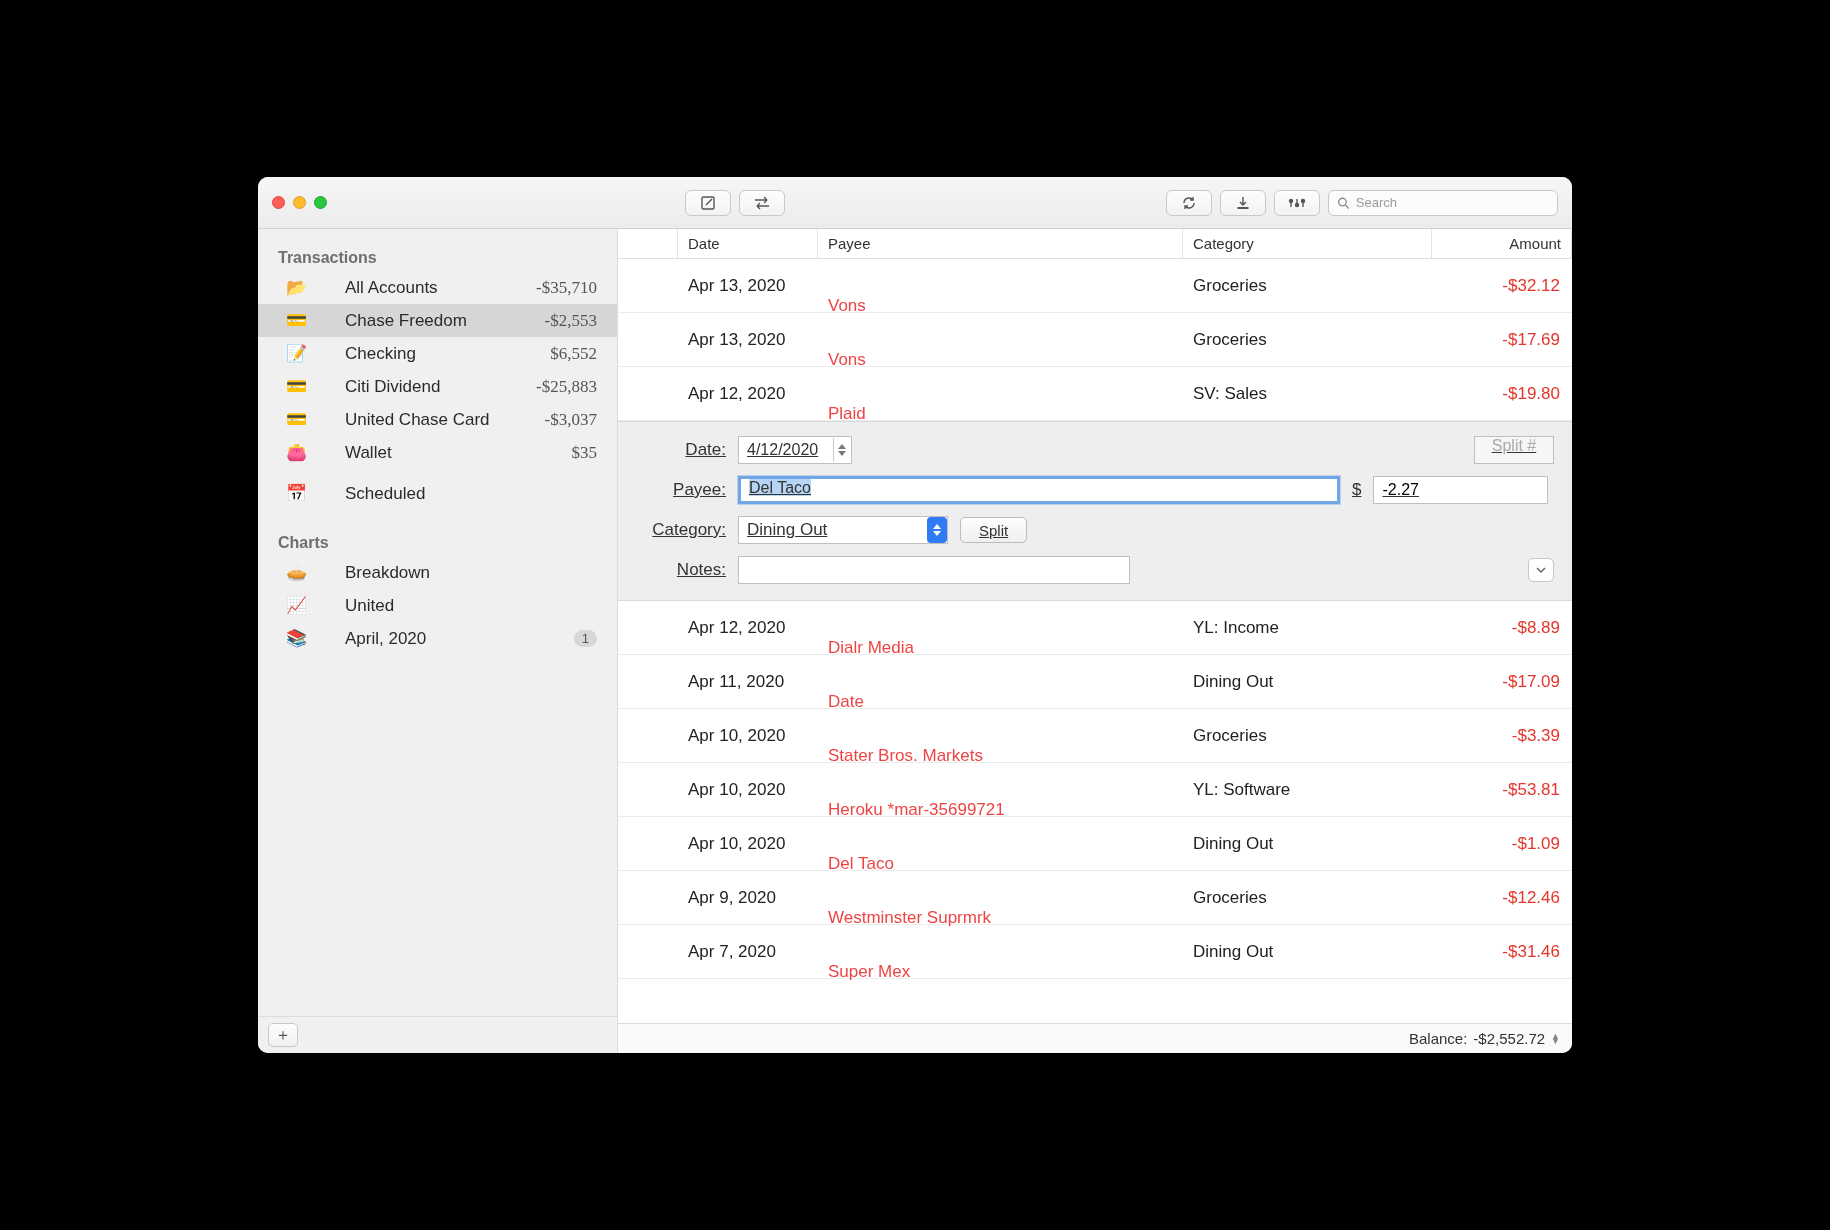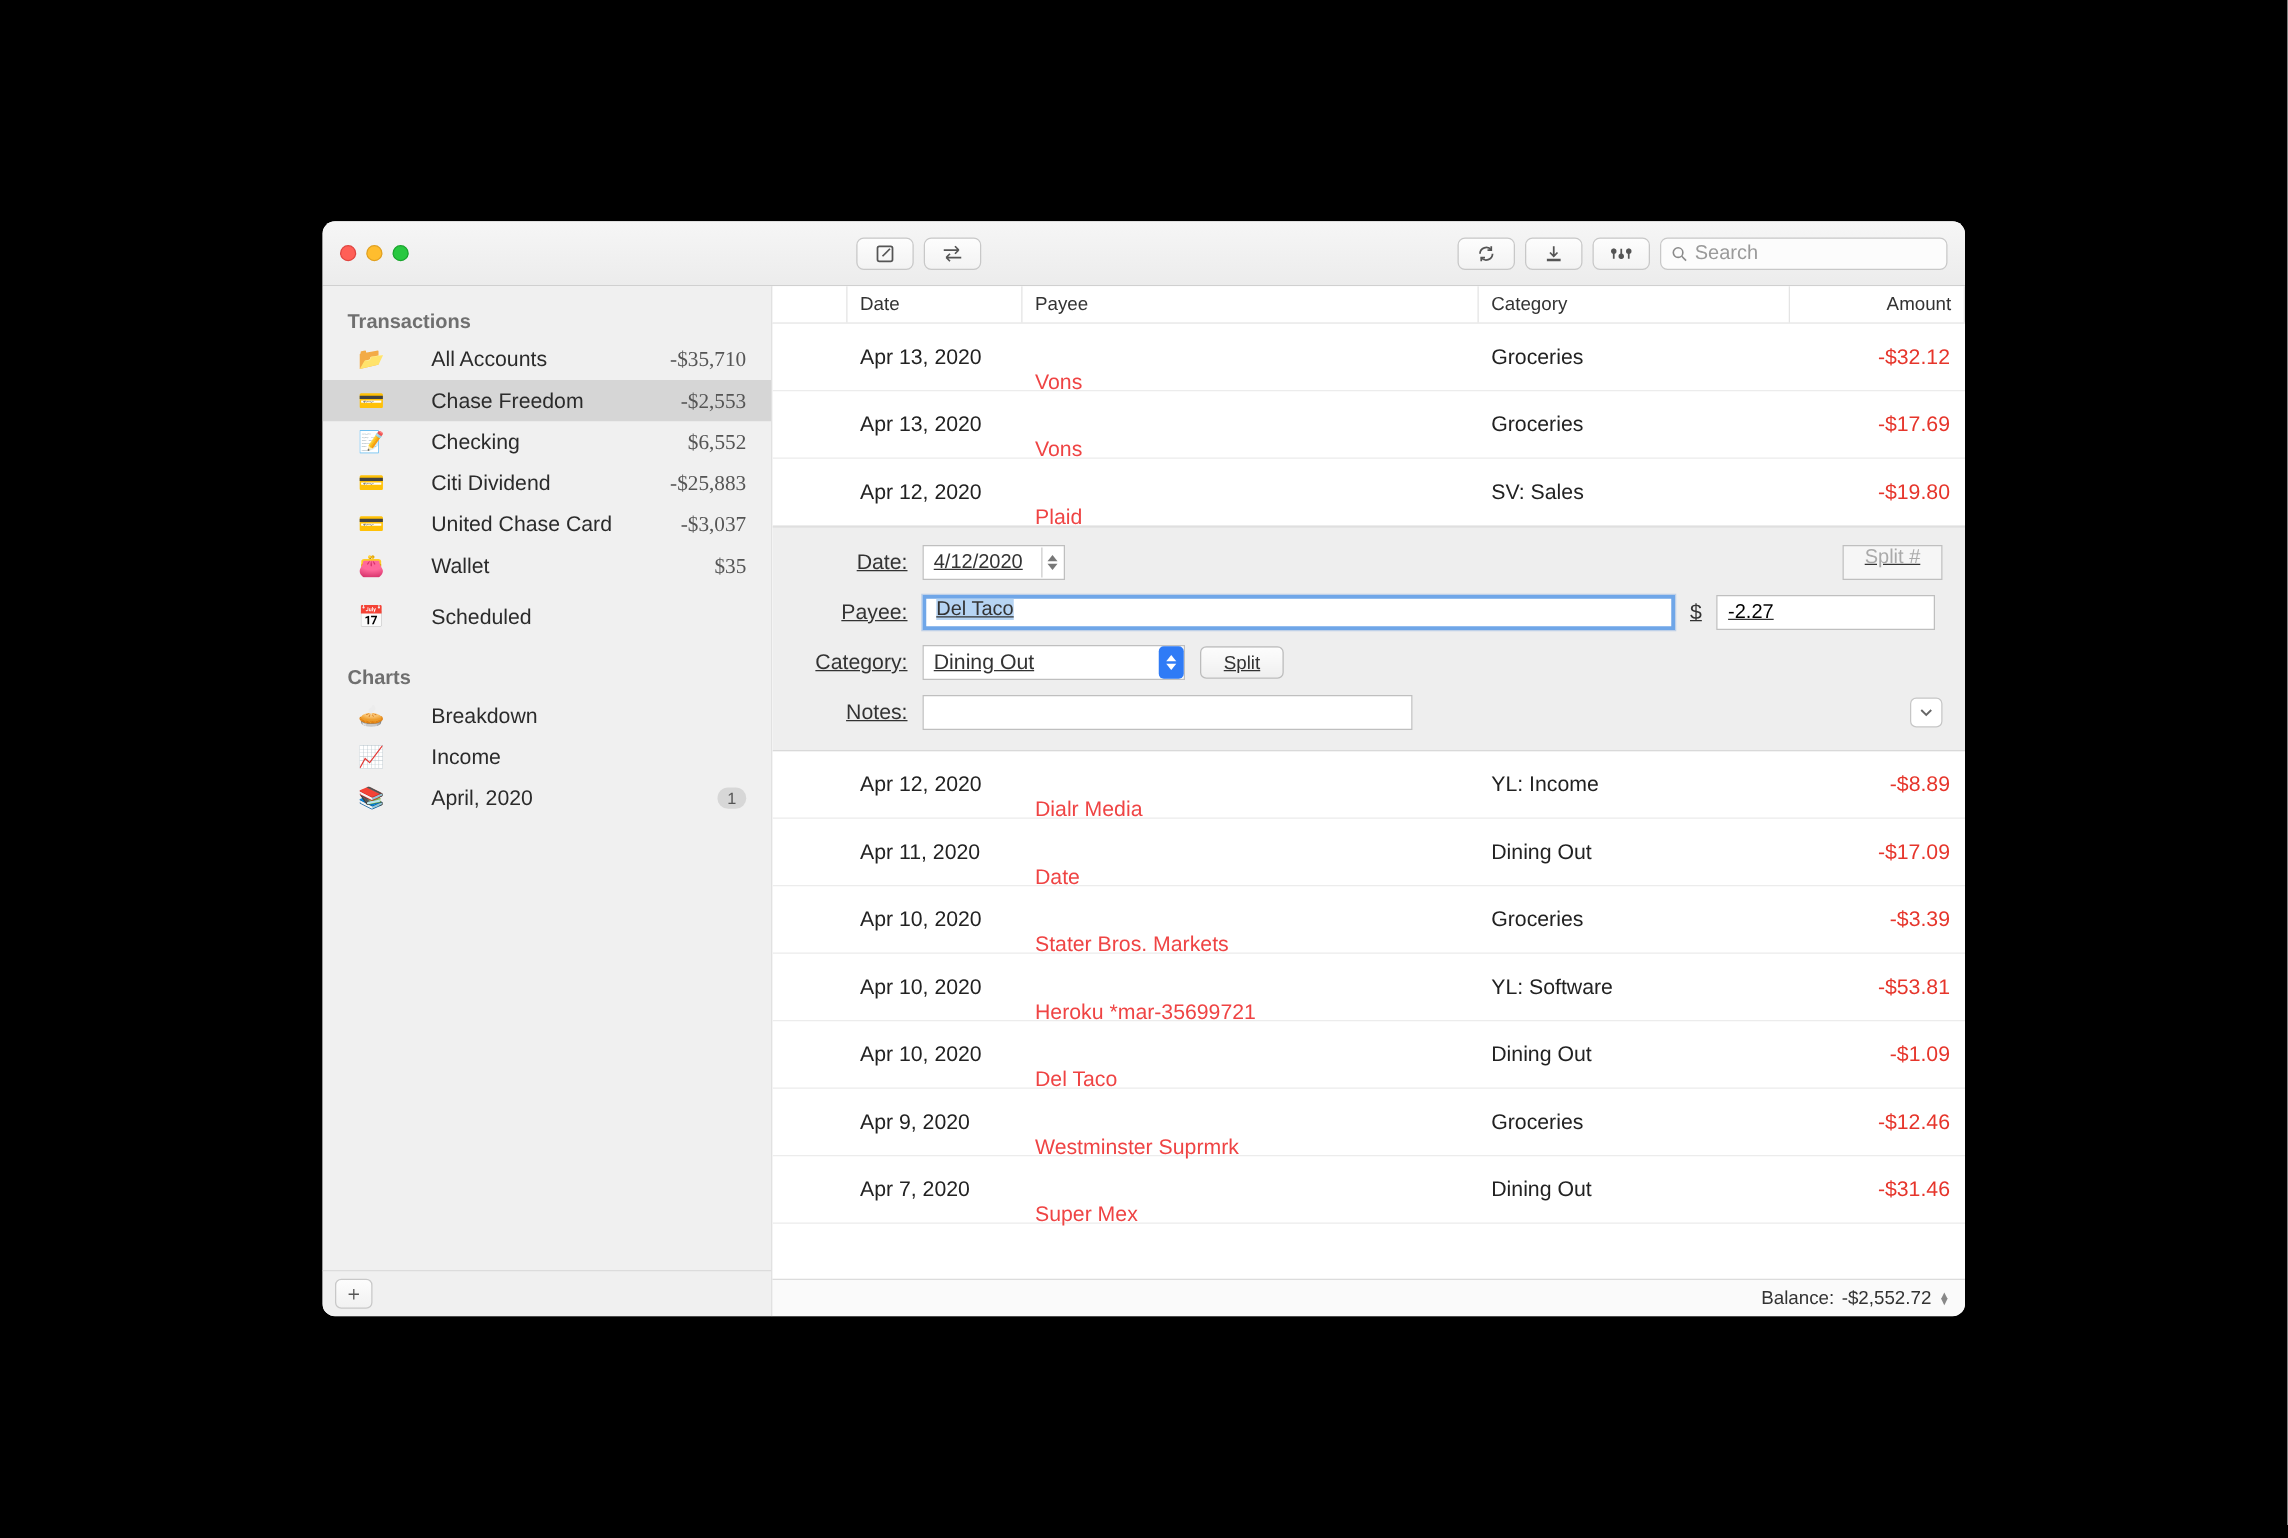--- a/index.html
+++ b/index.html
@@ -60,21 +60,21 @@
     height: 26px;
     border: 1px solid #c8c8c8;
     border-radius: 6px;
     background: #fcfcfc;
     padding: 0 8px;
     gap: 6px;
     color: #888;
   }
   .search-wrap input {
     border: none; outline: none; background: transparent;
-    font-size: 16px; width: 100%; color: #7f1d1d;
+    font-size: 13px; width: 100%; color: #7f1d1d;
   }
   .search-wrap input::placeholder { color: #9a9a9a; }
   
   .body { flex: 1; display: flex; min-height: 0; }
   .sidebar {
     width: 360px;
     background: #f0f0f0;
     border-right: 1px solid #dcdcdc;
     display: flex;
     flex-direction: column;
@@ -330,21 +330,21 @@
         </div>
 
         <div class="sb-heading" style="margin-top:14px">Charts</div>
         <div id="sb-charts">
             <div class="sb-item">
               <span class="emoji">🥧</span>
               <span class="label">Breakdown</span>
             </div>
             <div class="sb-item">
               <span class="emoji">📈</span>
-              <span class="label">Income</span>
+              <span class="label">United</span>
             </div>
           </div>
 
         <div id="sb-budgets">
             <div class="sb-item">
               <span class="emoji">📚</span>
               <span class="label">April, 2020</span>
               <span class="badge">1</span>
             </div>
           </div>

